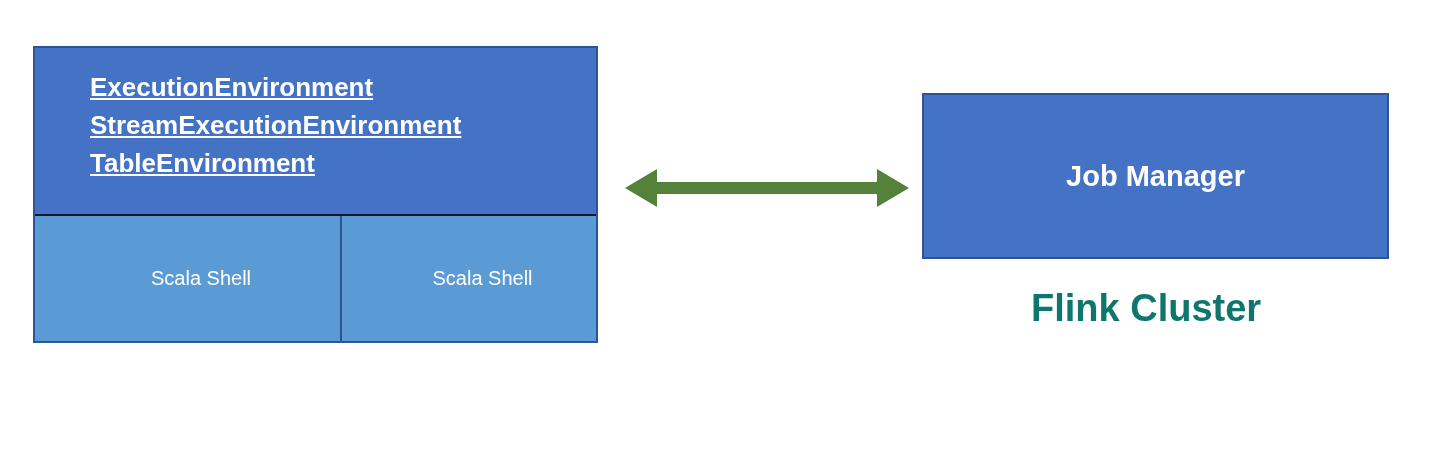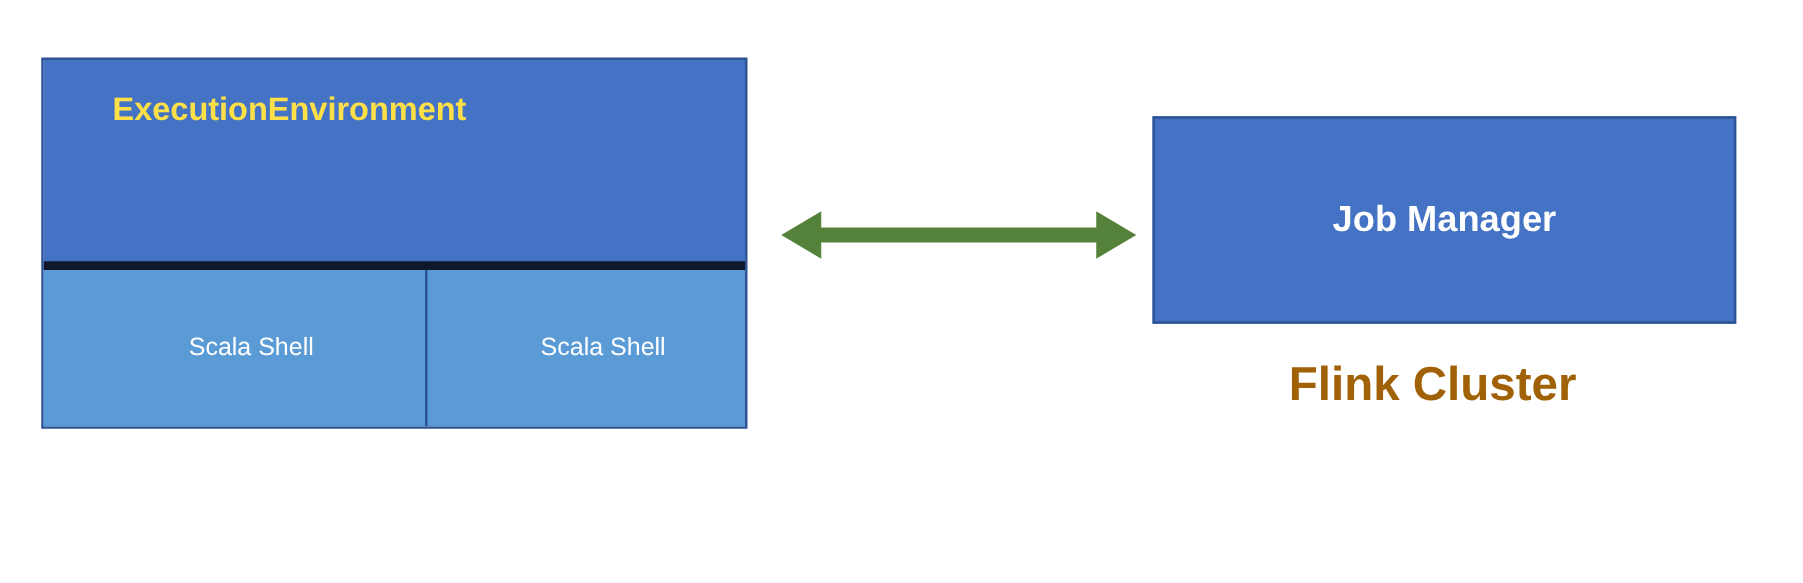--- a/index.html
+++ b/index.html
@@ -24,30 +24,31 @@
     width: 565px;
     height: 297px;
     border: 2px solid #2E5496;
     box-sizing: border-box;
     display: flex;
     flex-direction: column;
   }
   .env-section {
     background: #4472C4;
     height: 166px;
-    border-bottom: 7px solid #0f172a;
+    border-bottom: 2px solid #0f172a;
     box-sizing: content-box;
     padding: 20px 10px 0 55px;
-    color: #fde047;
+    color: #ffffff;
     font-size: 26px;
     font-weight: 600;
     line-height: 38px;
     flex: 0 0 auto;
     box-sizing: border-box;
     height: 168px;
+    text-decoration: underline;
   }
   .shell-row {
     flex: 1 1 auto;
     display: flex;
     background: #5B9BD5;
   }
   .shell-cell {
     flex: 1 1 50%;
     display: flex;
     align-items: center;
@@ -84,21 +85,21 @@
     justify-content: center;
     color: #ffffff;
     font-size: 29px;
     font-weight: 600;
     text-align: right;
   }
 
   
   .big-label {
     position: absolute;
-    color: #a16207;
+    color: #0f766e;
     font-size: 38px;
     font-weight: 600;
     white-space: nowrap;
   }
   .interpreter-label {
     left: 112px;
     top: 380px;
   }
   .cluster-label {
     left: 1031px;
@@ -106,20 +107,22 @@
   }
 </style>
 </head>
 <body>
 
 <div class="canvas">
 
   <div class="interpreter-box">
     <div class="env-section">
       <div>ExecutionEnvironment</div>
+      <div>StreamExecutionEnvironment</div>
+      <div>TableEnvironment</div>
     </div>
     <div class="shell-row">
       <div class="shell-cell left">
         <span>Scala Shell</span>
       </div>
       <div class="shell-cell">
         <span>Scala Shell</span>
       </div>
     </div>
   </div>

